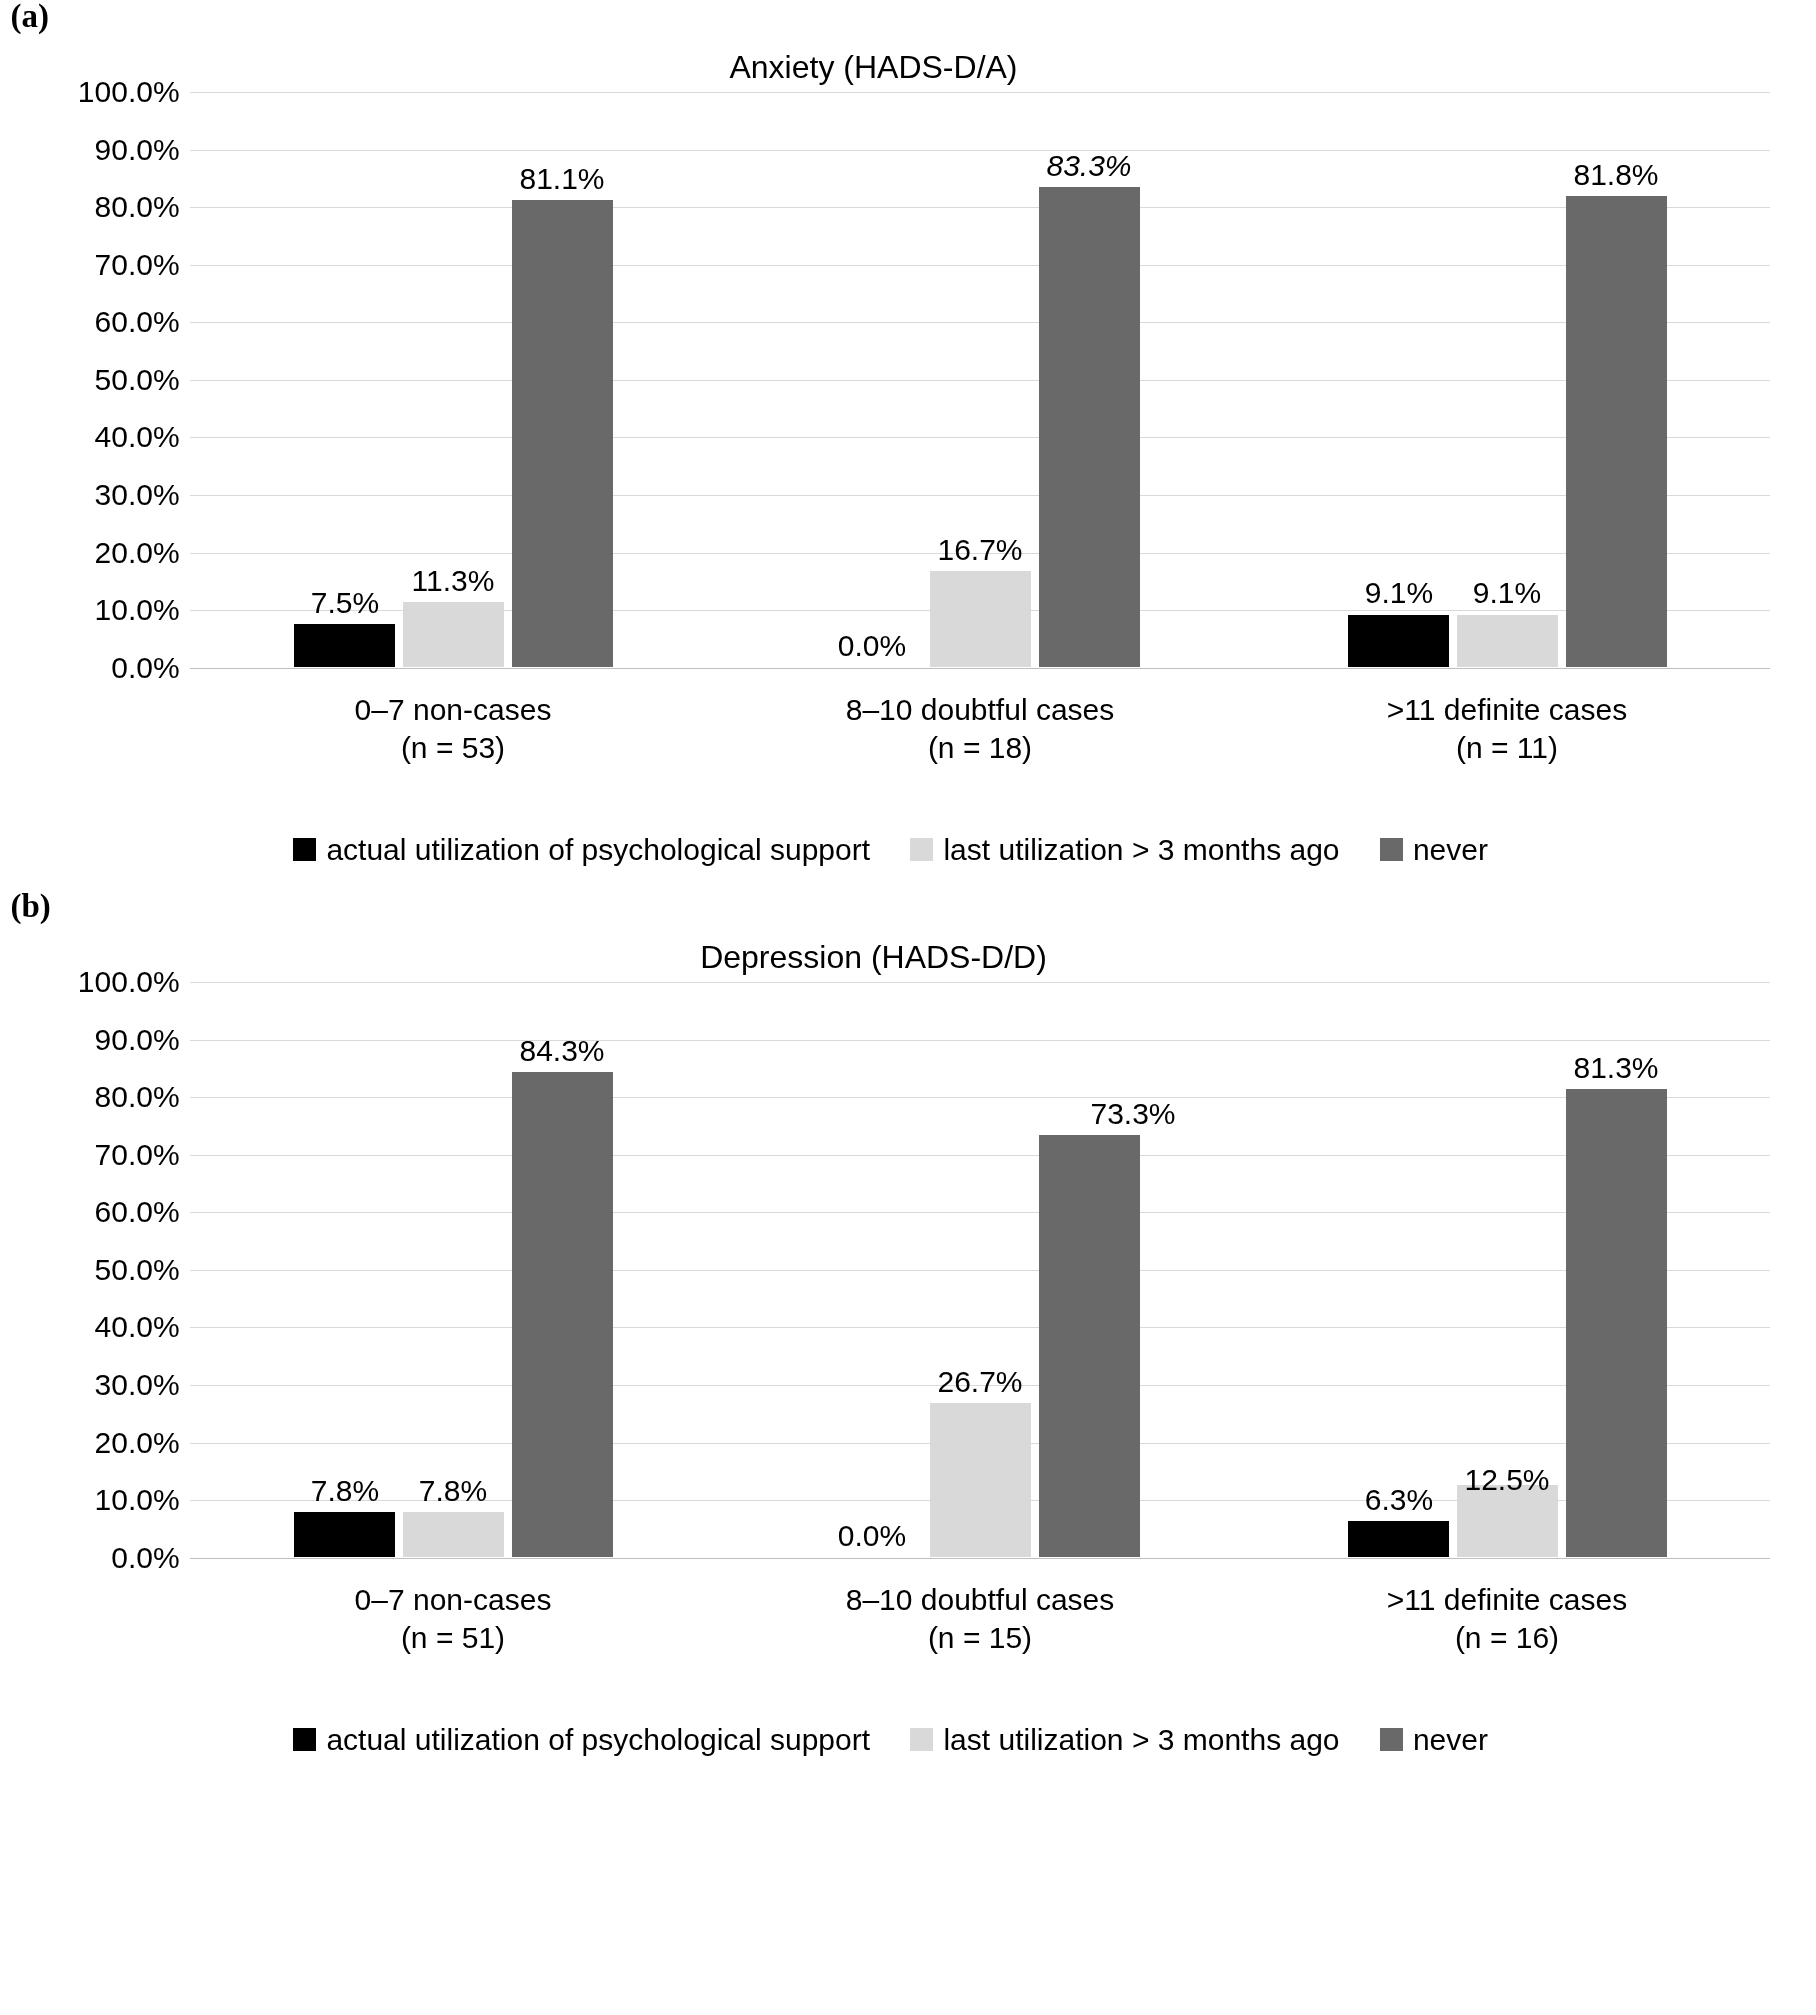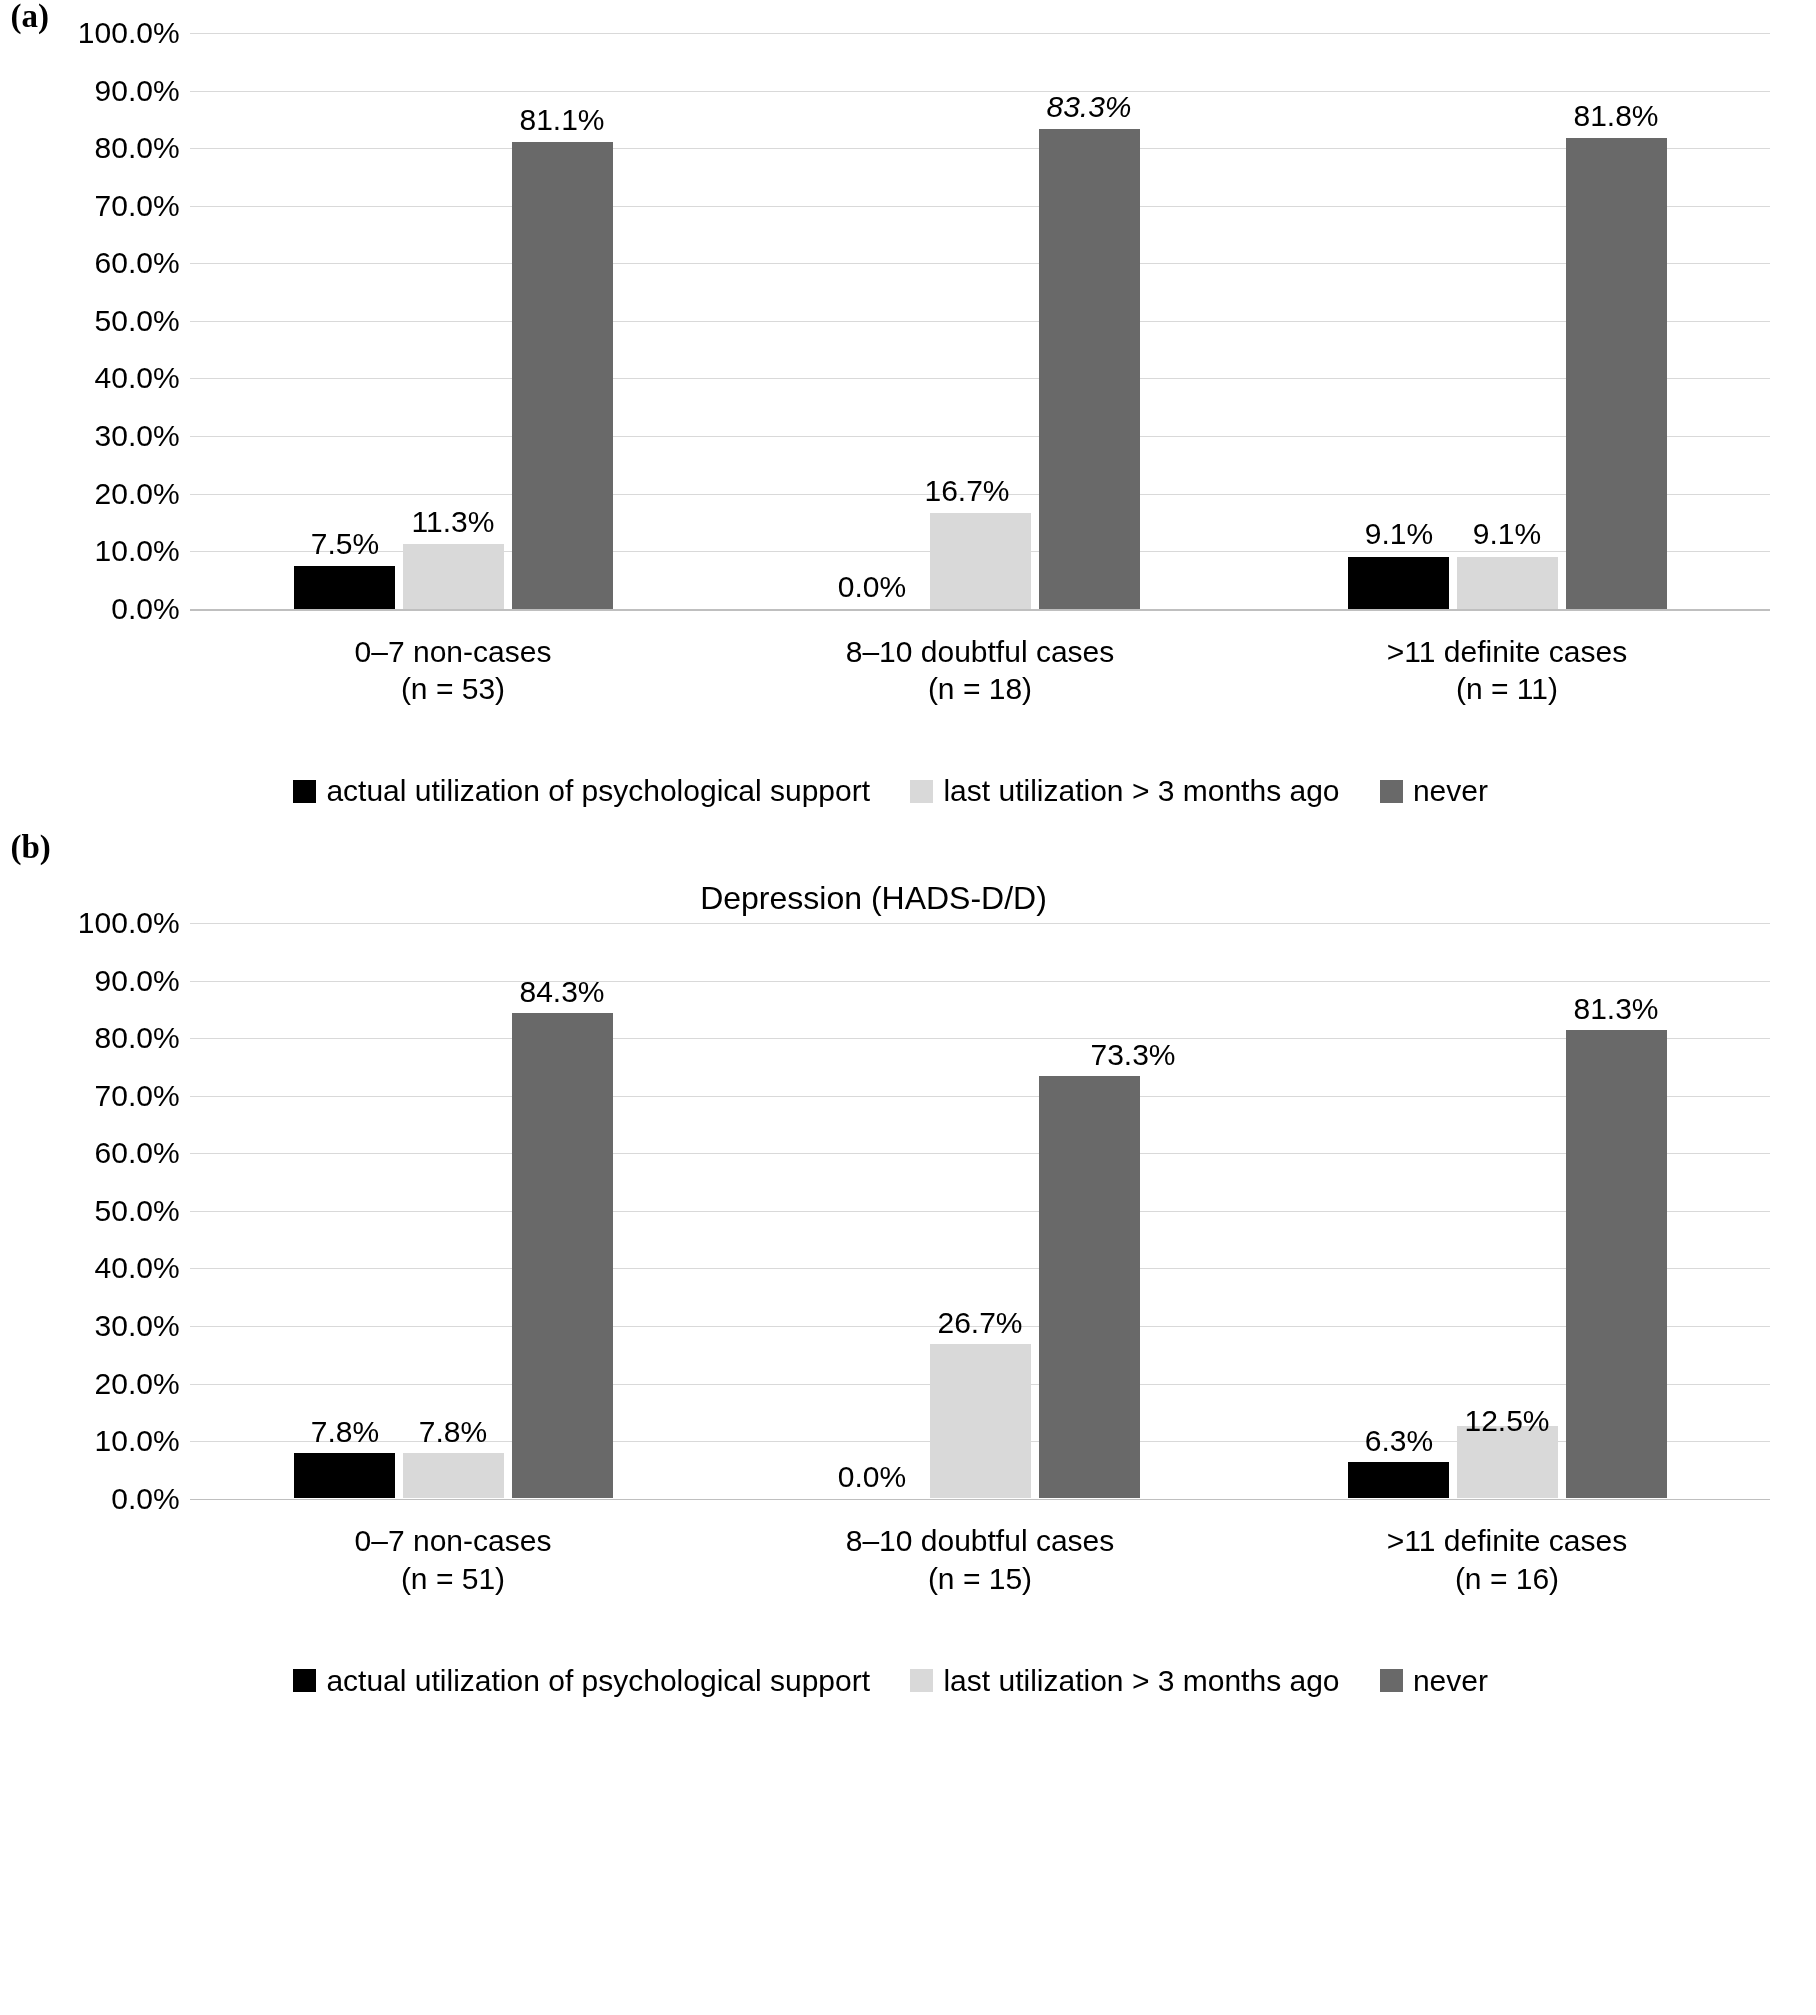--- a/index.html
+++ b/index.html
@@ -138,20 +138,21 @@
     height: 23px;
     display: inline-block;
   }
 </style>
 </head>
 <body>
 
 <div class="panel">
   <div class="panel-label">(a)</div>
   <div class="chart-wrap">
+    <div class="chart-title">Anxiety (HADS-D/A)</div>
     <div class="plot-area" id="plot-0" style="height:587px;">
       <div class="axis-labels" id="yticks-0">
           <div class="ytick" style="top: 576px;">0.0%</div>
           <div class="ytick" style="top: 518px;">10.0%</div>
           <div class="ytick" style="top: 461px;">20.0%</div>
           <div class="ytick" style="top: 403px;">30.0%</div>
           <div class="ytick" style="top: 345px;">40.0%</div>
           <div class="ytick" style="top: 288px;">50.0%</div>
           <div class="ytick" style="top: 230px;">60.0%</div>
           <div class="ytick" style="top: 173px;">70.0%</div>
@@ -178,21 +179,21 @@
             <div class="bar-label" style="left: 155px; bottom: 59px;">7.5%</div>
             <div class="bar" style="left: 213px; width: 101px; height: 65px; bottom: 11.5px; background: rgb(217, 217, 217);"></div>
             <div class="bar-label" style="left: 263px; bottom: 81px;">11.3%</div>
             <div class="bar" style="left: 322px; width: 101px; height: 467px; bottom: 11.5px; background: rgb(105, 105, 105);"></div>
             <div class="bar-label" style="left: 372px; bottom: 483px;">81.1%</div>
           </div>
           <div class="group" style="left: 527px; width: 527px;">
             <div class="bar" style="left: 104px; width: 101px; height: 0px; bottom: 11.5px; background: rgb(0, 0, 0);"></div>
             <div class="bar-label" style="left: 155px; bottom: 16px;">0.0%</div>
             <div class="bar" style="left: 213px; width: 101px; height: 96px; bottom: 11.5px; background: rgb(217, 217, 217);"></div>
-            <div class="bar-label" style="left: 250px; bottom: 112px; text-align: center;">16.7%</div>
+            <div class="bar-label" style="left: 263px; bottom: 112px; text-align: center;">16.7%</div>
             <div class="bar" style="left: 322px; width: 101px; height: 480px; bottom: 11.5px; background: rgb(105, 105, 105);"></div>
             <div class="bar-label" style="left: 372px; bottom: 496px; font-style: italic;">83.3%</div>
           </div>
           <div class="group" style="left: 1054px; width: 527px;">
             <div class="bar" style="left: 104px; width: 101px; height: 52px; bottom: 11.5px; background: rgb(0, 0, 0);"></div>
             <div class="bar-label" style="left: 155px; bottom: 69px;">9.1%</div>
             <div class="bar" style="left: 213px; width: 101px; height: 52px; bottom: 11.5px; background: rgb(217, 217, 217);"></div>
             <div class="bar-label" style="left: 263px; bottom: 69px;">9.1%</div>
             <div class="bar" style="left: 322px; width: 101px; height: 471px; bottom: 11.5px; background: rgb(105, 105, 105);"></div>
             <div class="bar-label" style="left: 372px; bottom: 487px;">81.8%</div>

